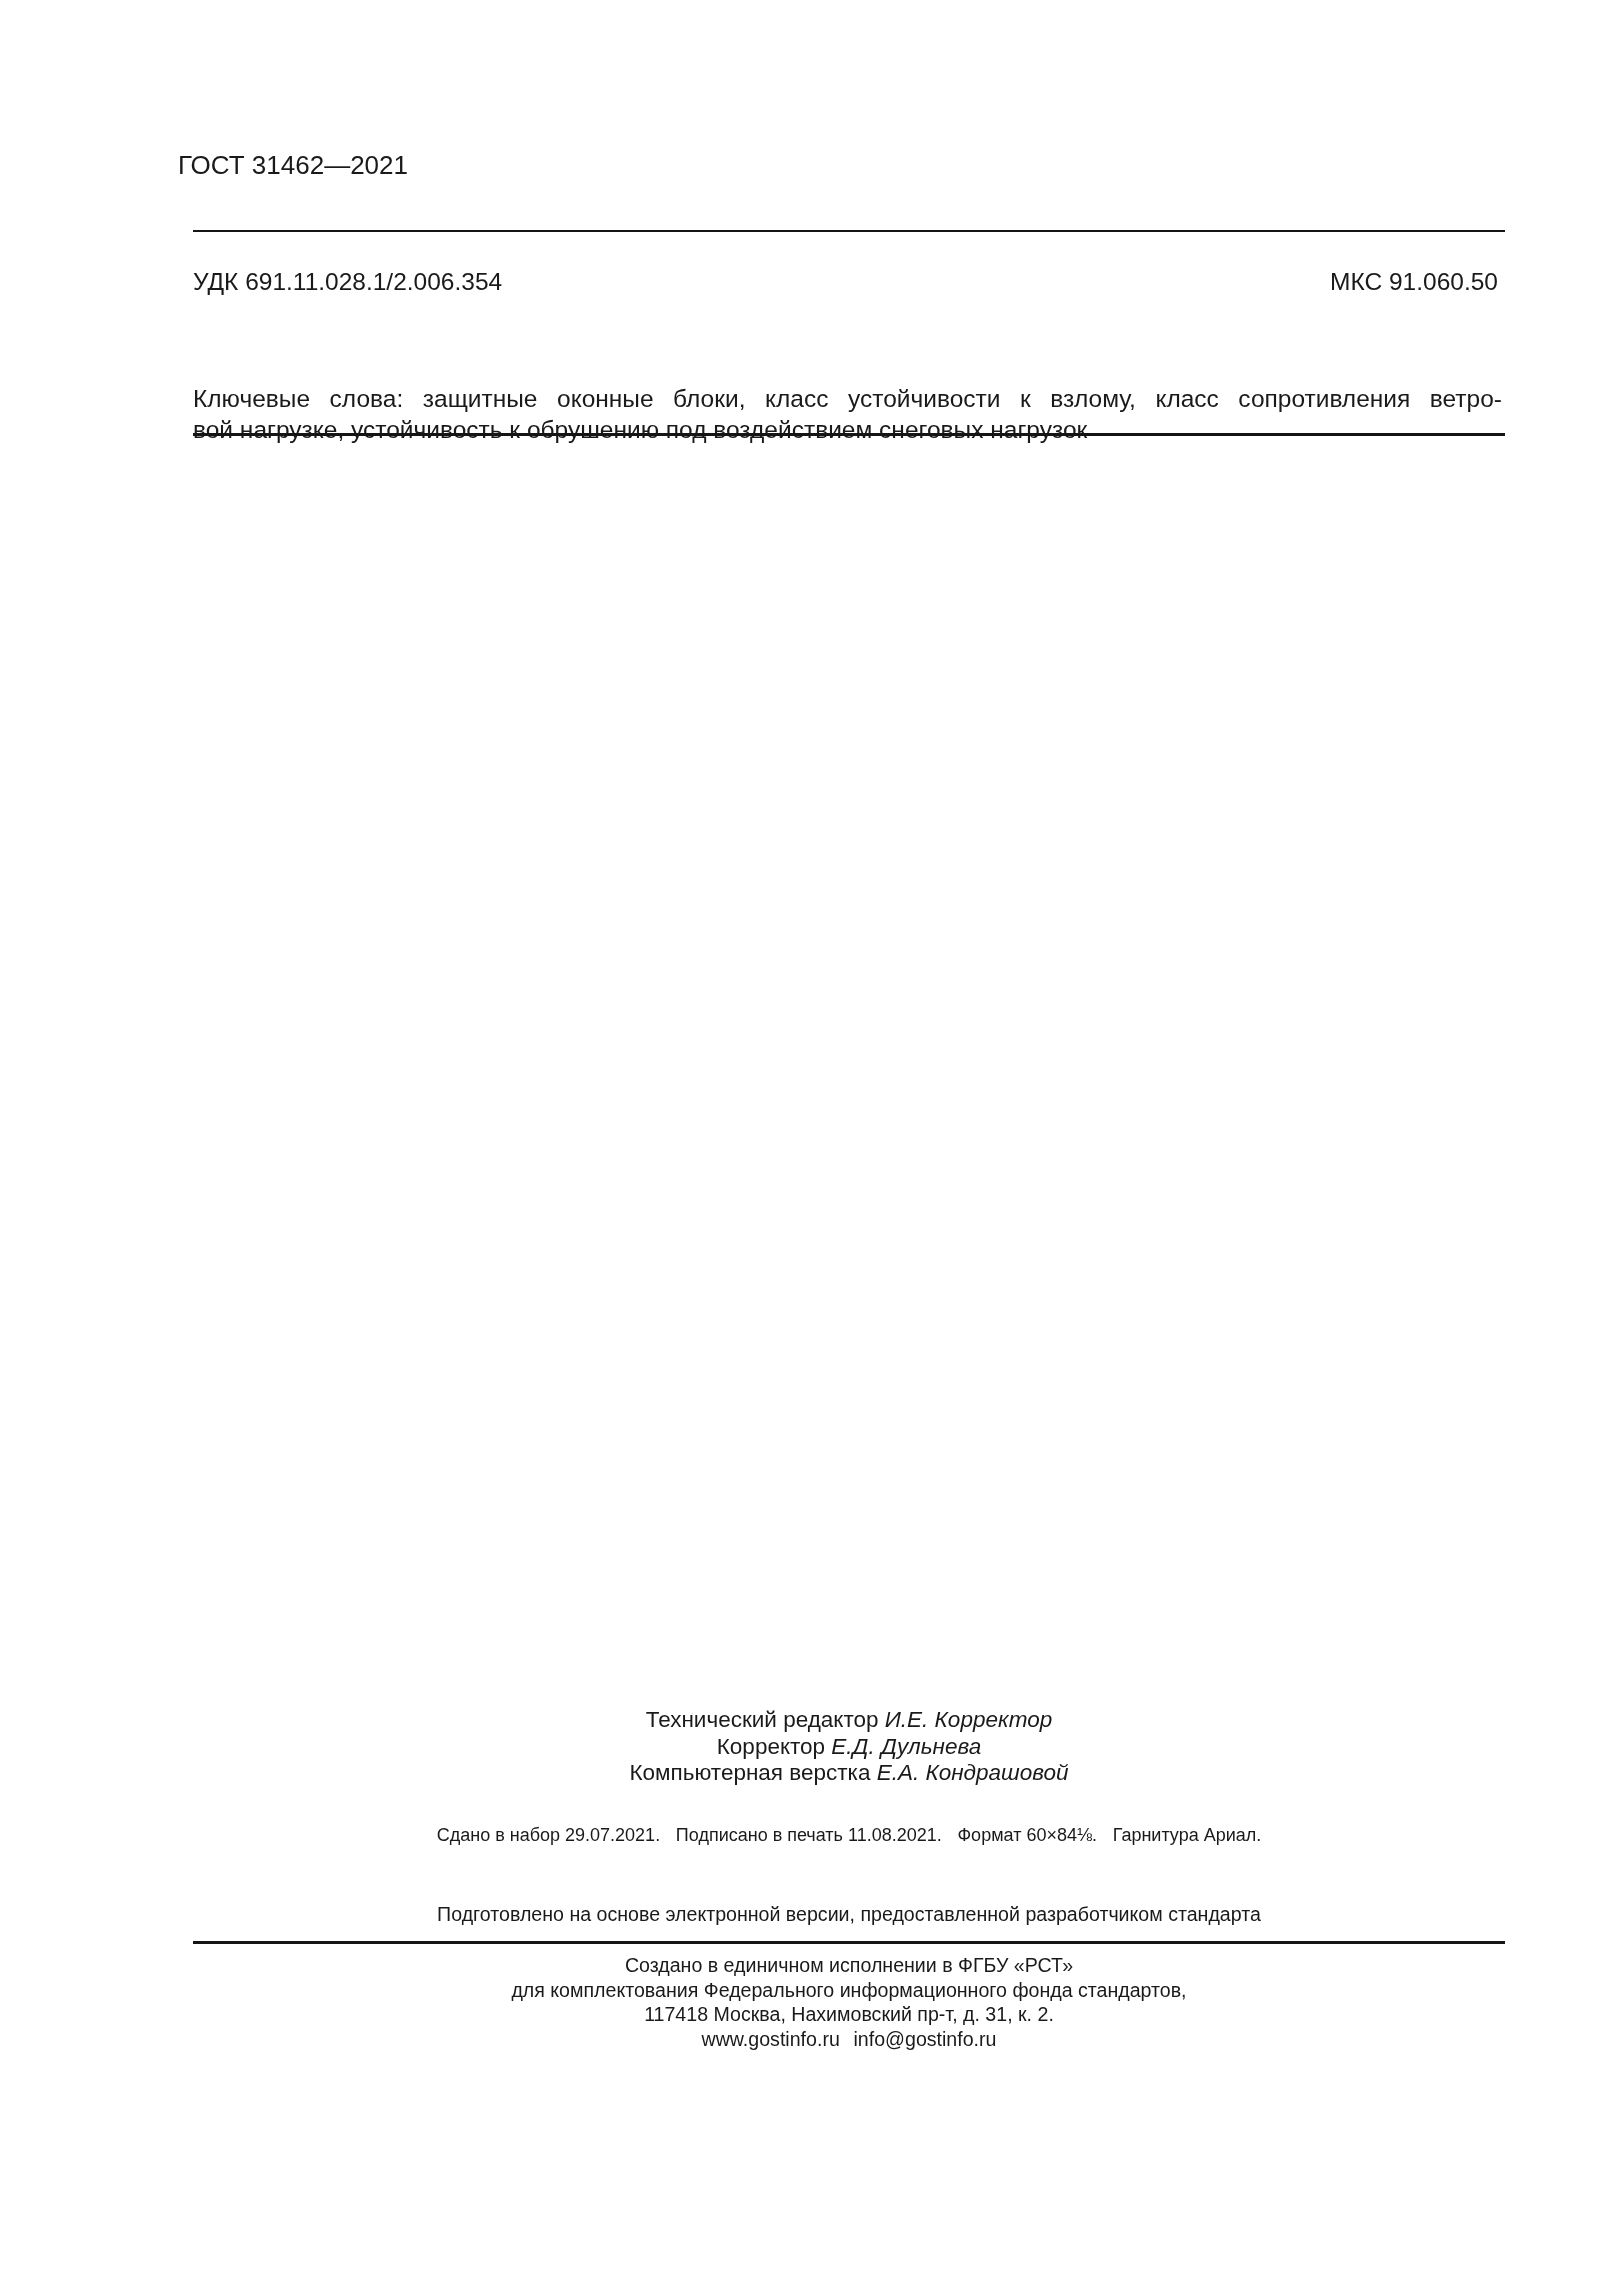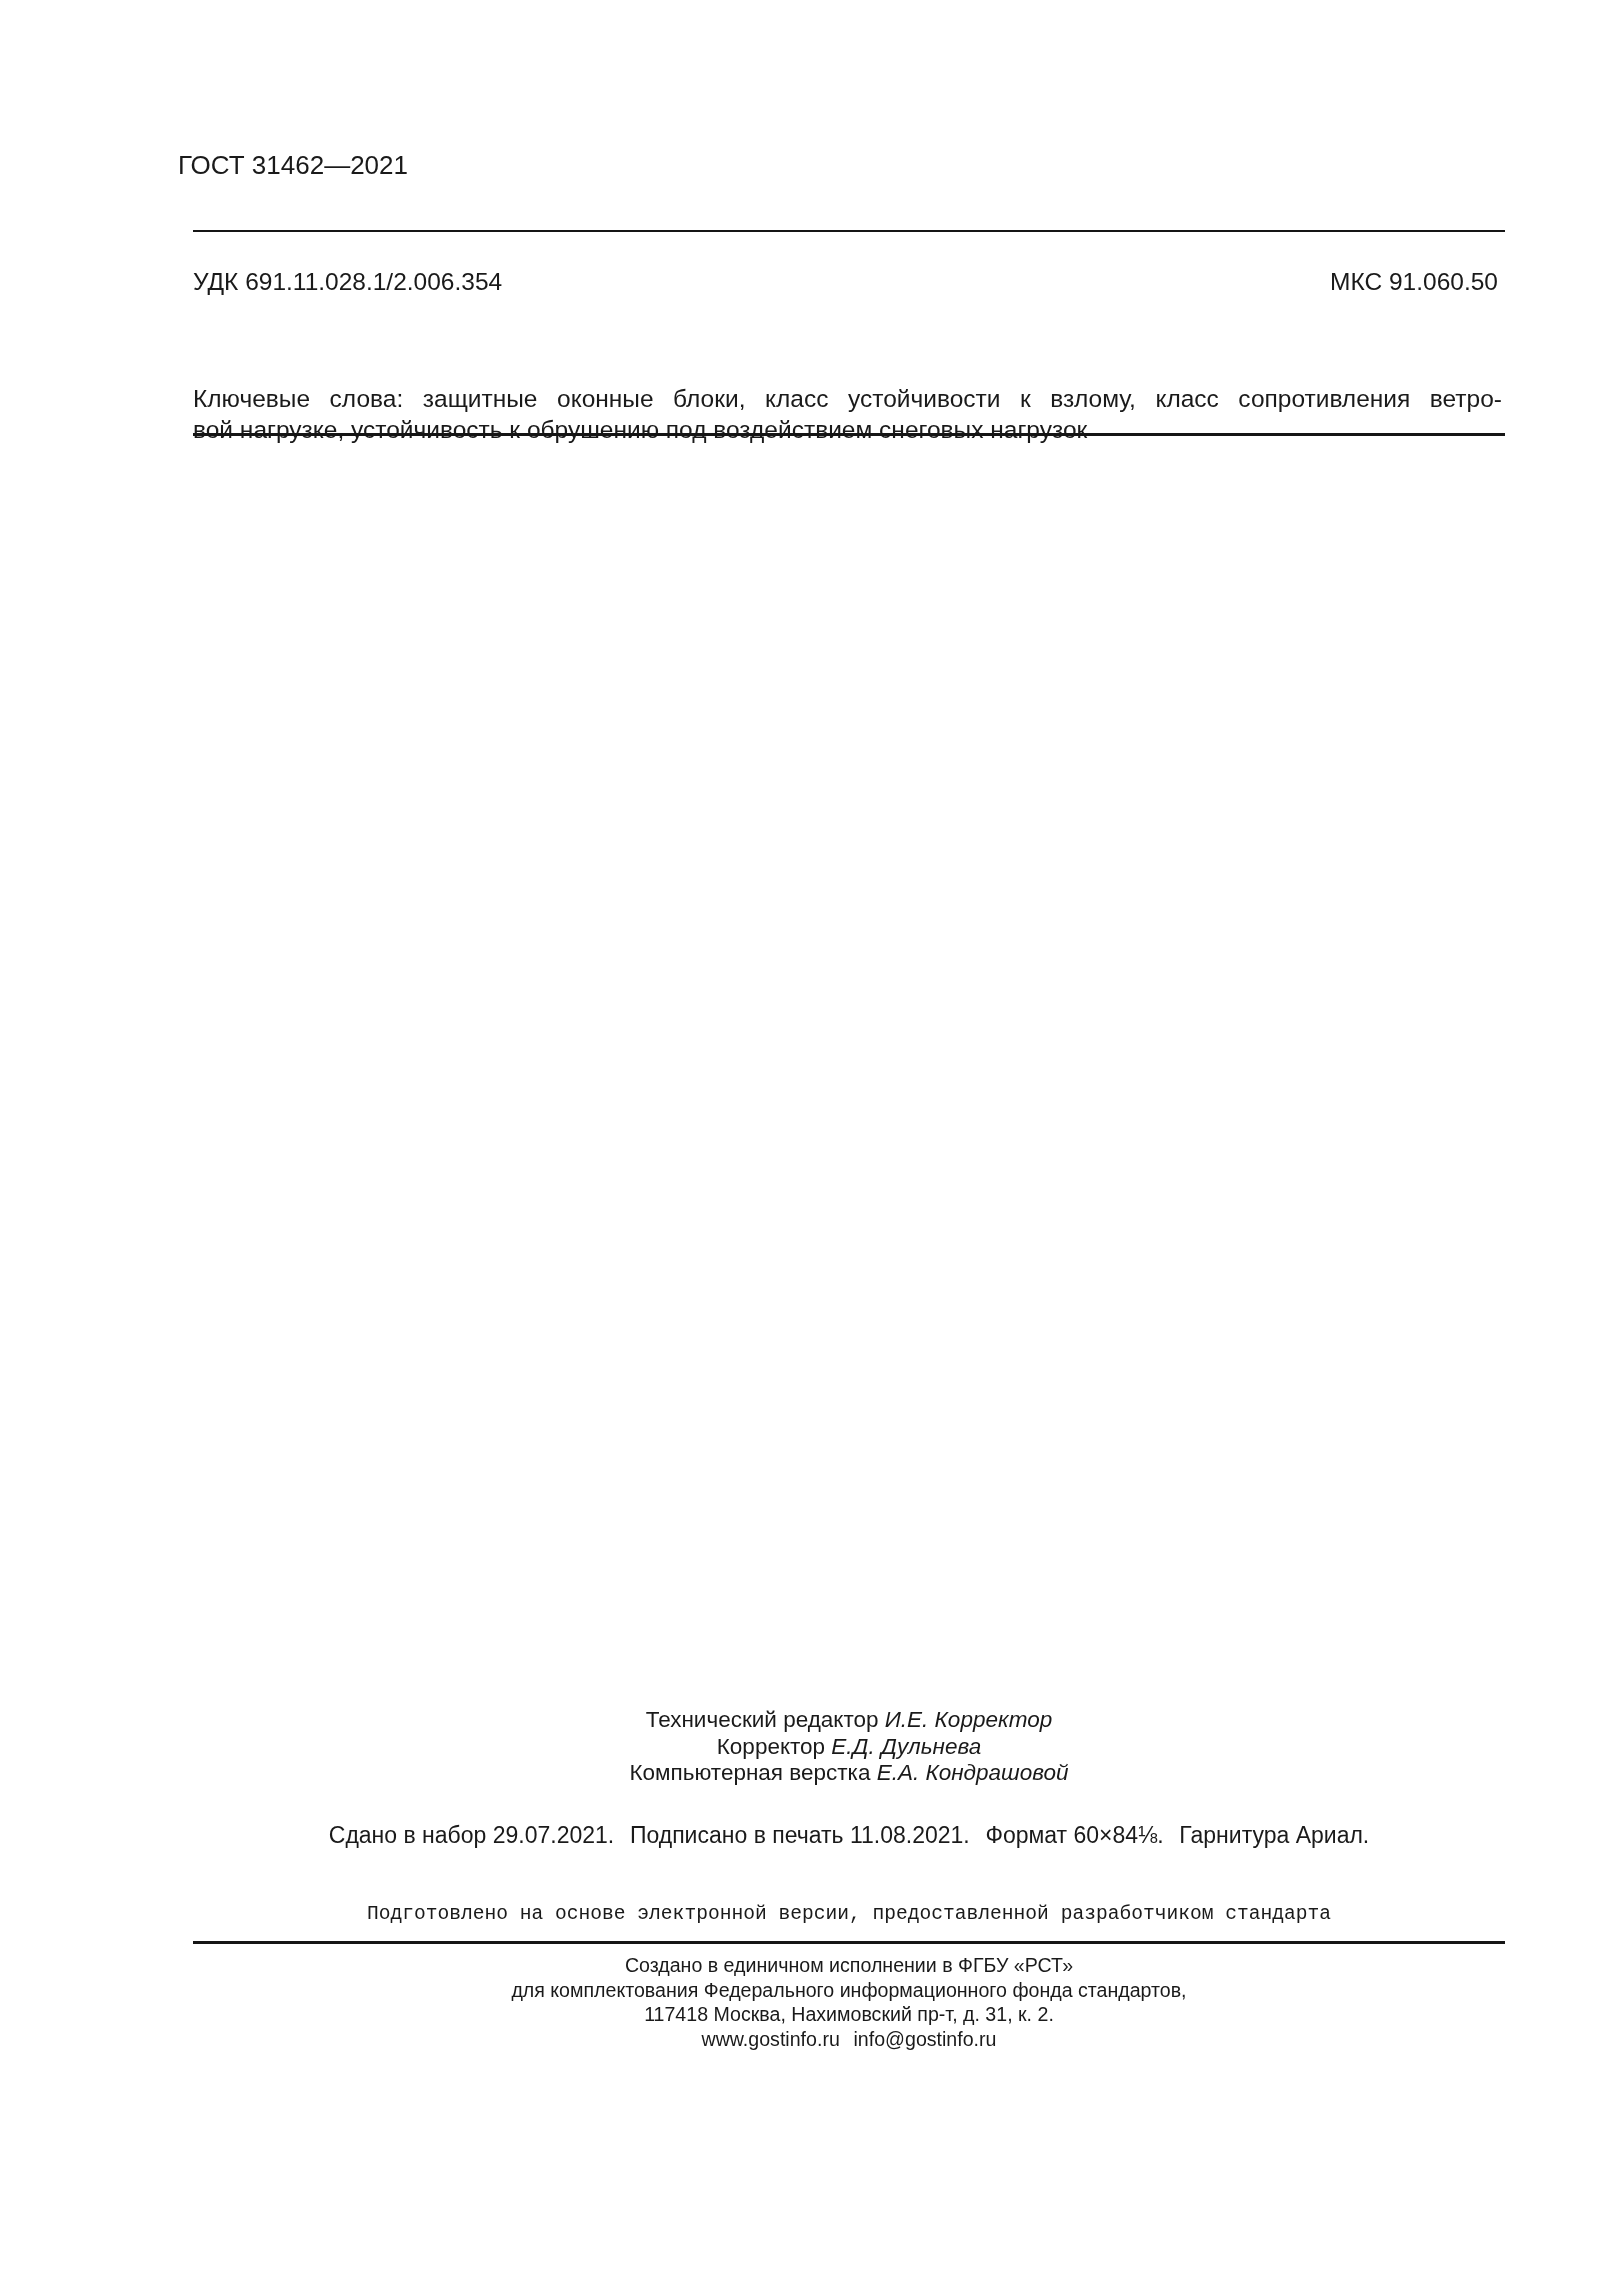--- a/index.html
+++ b/index.html
@@ -56,29 +56,28 @@
       text-align: center;
     }
     .credits {
       top: 1707px;
       font-size: 22.5px;
       line-height: 26.5px;
     }
     .credits i { font-style: italic; }
     .print-info {
       top: 1823px;
-      font-size: 23px;
+      font-size: 18px;
       line-height: 25.5px;
     }
     .print-info span.gap { display: inline-block; width: 15.7px; }
     .prepared {
       top: 1902px;
       font-size: 19.6px;
       line-height: 25.5px;
-      font-family: Liberation Mono, monospace;
     }
     .address {
       top: 1953px;
       font-size: 19.6px;
       line-height: 24.5px;
     }
     .line { display: block; white-space: nowrap; }
     .gap { display: inline-block; width: 15.7px; }
   </style>
 </head>

